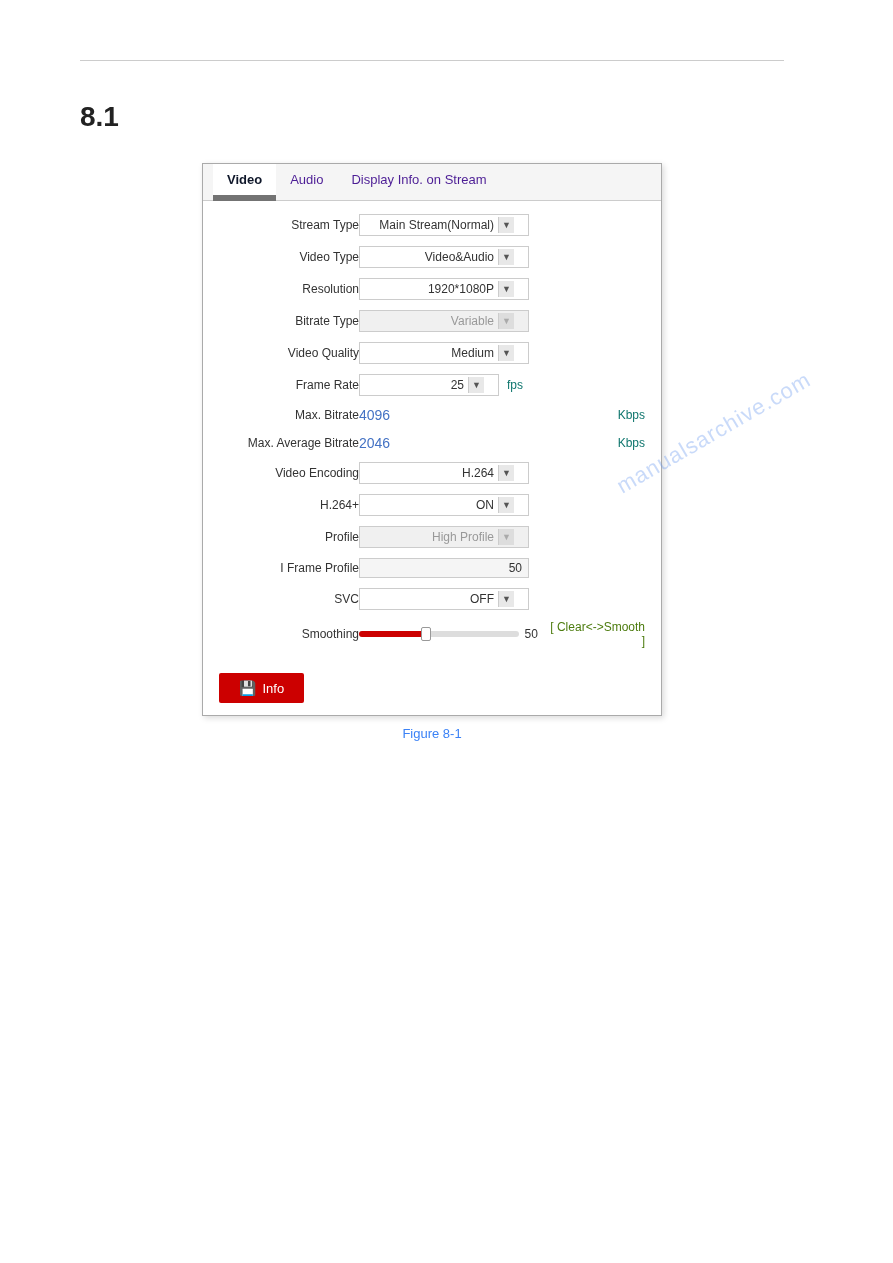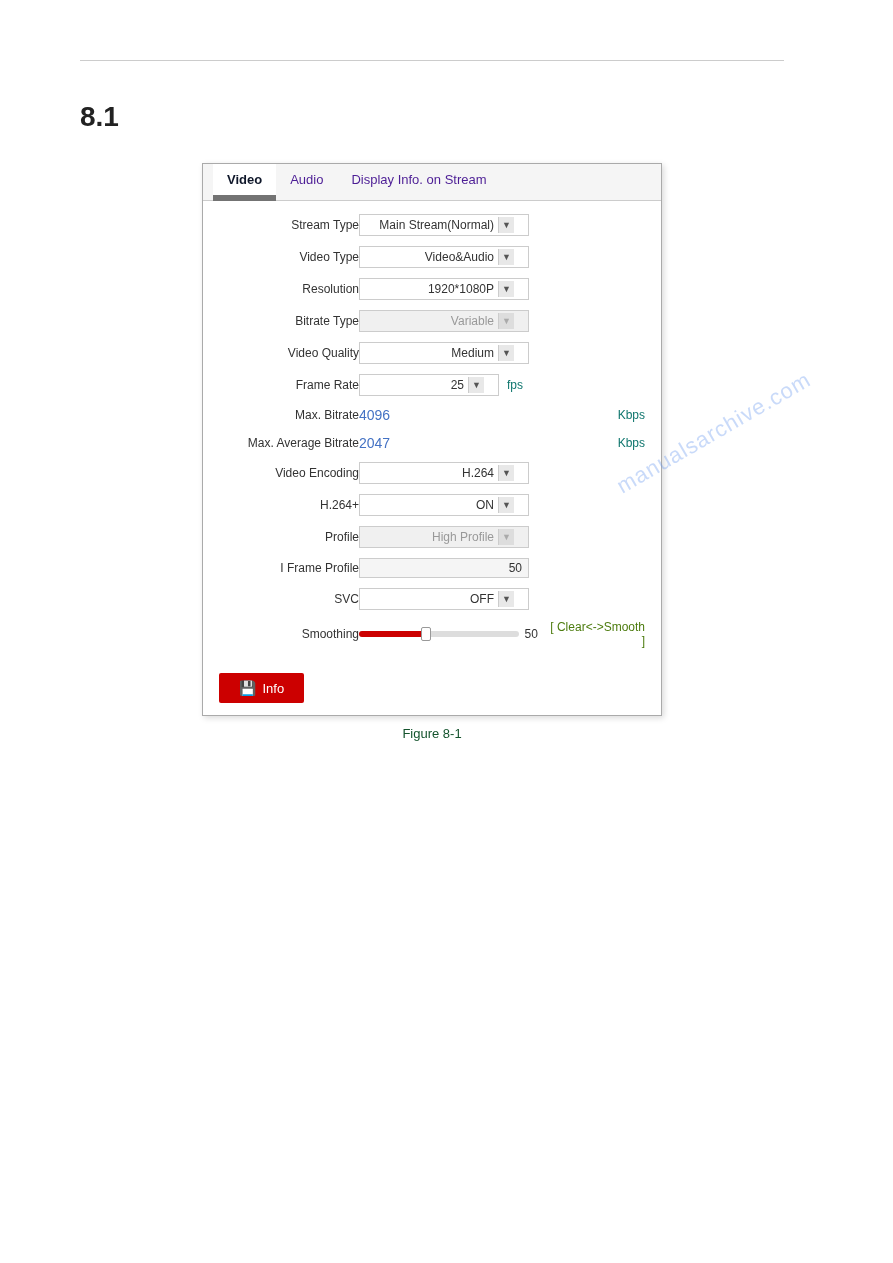--- a/index.html
+++ b/index.html
@@ -222,21 +222,21 @@
       border-radius: 2px;
     }
 
     .save-icon {
       font-size: 14px;
     }
 
     .figure-caption {
       margin-top: 10px;
       font-size: 13px;
-      color: #14532d;
+      color: #3b82f6;
       text-align: center;
     }
 
     
     .watermark {
       position: absolute;
       top: 420px;
       right: 40px;
       font-size: 22px;
       color: rgba(100, 149, 237, 0.35);
@@ -338,21 +338,21 @@
           <div class="form-label">Max. Bitrate</div>
           <div class="form-control">
             <span class="text-value">4096</span>
             <span class="unit-label" style="margin-left:auto;">Kbps</span>
           </div>
         </div>
 
         <div class="form-row">
           <div class="form-label">Max. Average Bitrate</div>
           <div class="form-control">
-            <span class="text-value">2047</span>
+            <span class="text-value">2046</span>
             <span class="unit-label" style="margin-left:auto;">Kbps</span>
           </div>
         </div>
 
         <div class="form-row">
           <div class="form-label">Video Encoding</div>
           <div class="form-control">
             <div class="select-box">
               <span class="select-box-text">H.264</span>
               <div class="select-arrow">▼</div>

